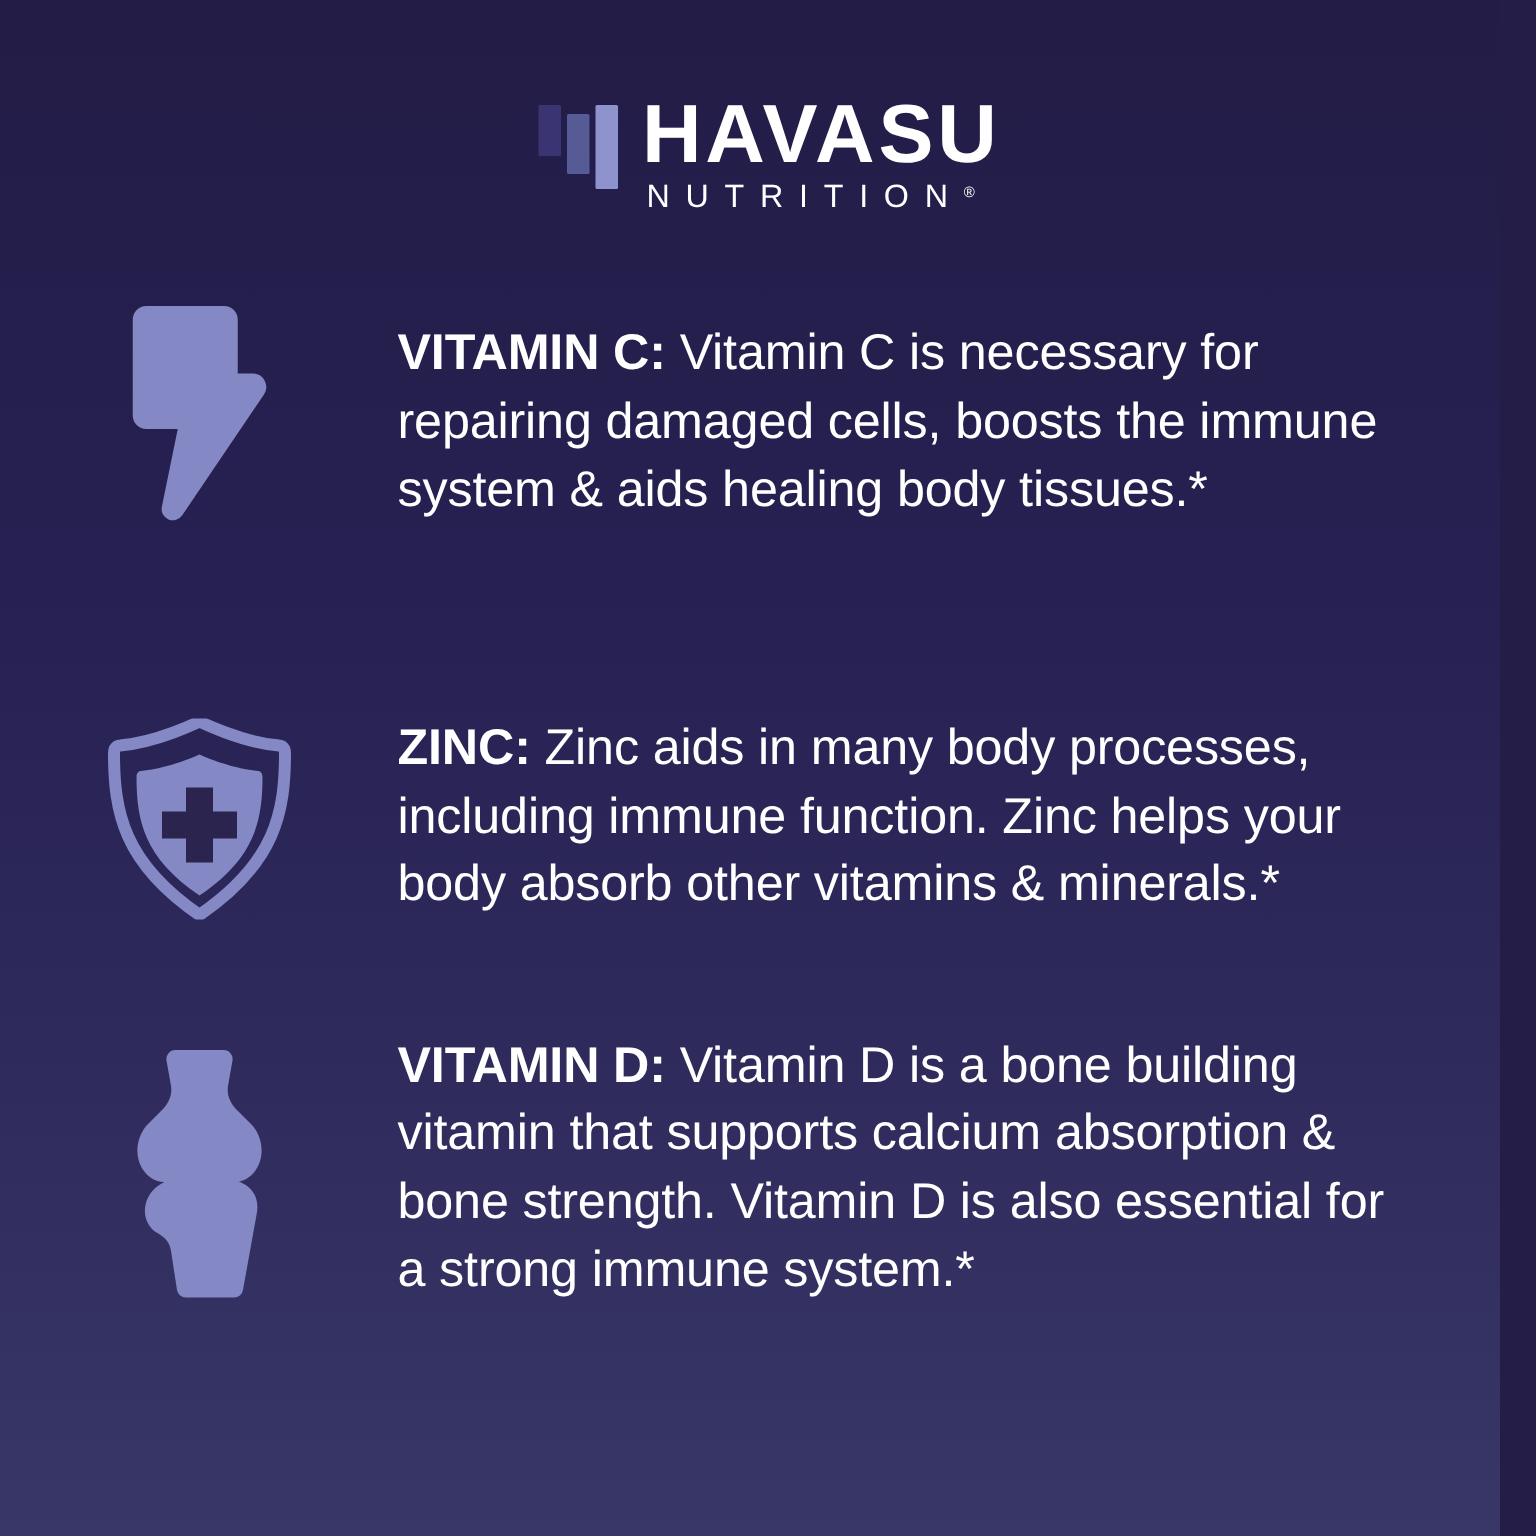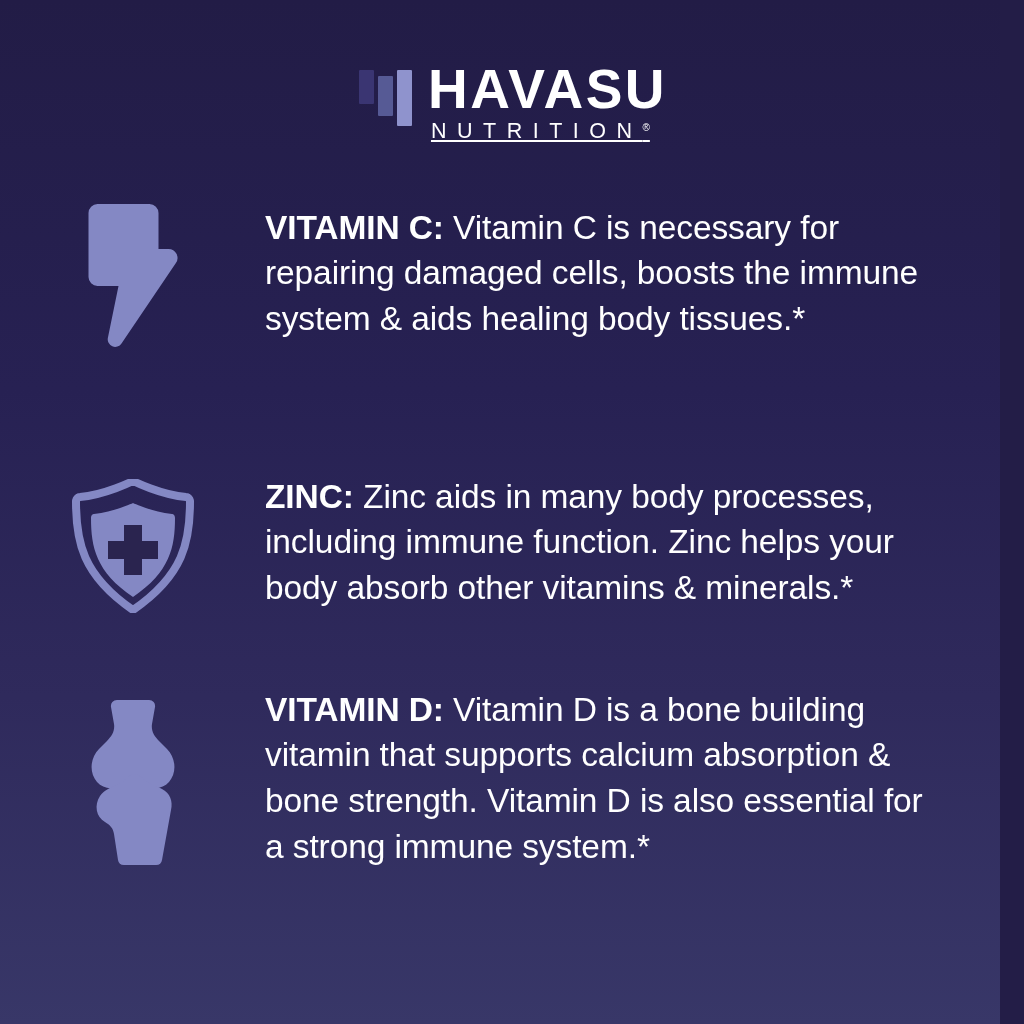--- a/index.html
+++ b/index.html
@@ -84,35 +84,34 @@
   .logo-sub {
     display: block;
     color: #ffffff;
     font-size: 21.5px;
     font-weight: normal;
     letter-spacing: 10.5px;
     line-height: 1.15;
     padding-left: 3px;
     padding-top: 2px;
     white-space: nowrap;
-    text-decoration: underline;
   }
   .logo-sub .reg {
     font-size: 10px;
     vertical-align: 7px;
     letter-spacing: 0;
   }
 
   
   .row {
     position: absolute;
     left: 0;
     width: 1024px;
     display: flex;
-    align-items: center;
+    align-items: flex-end;
   }
   #row-vitamin-c { top: 196px; }
   #row-zinc      { top: 471px; }
   #row-vitamin-d { top: 686px; }
 
   .icon-cell {
     width: 265px;
     flex: none;
     display: flex;
     justify-content: center;

